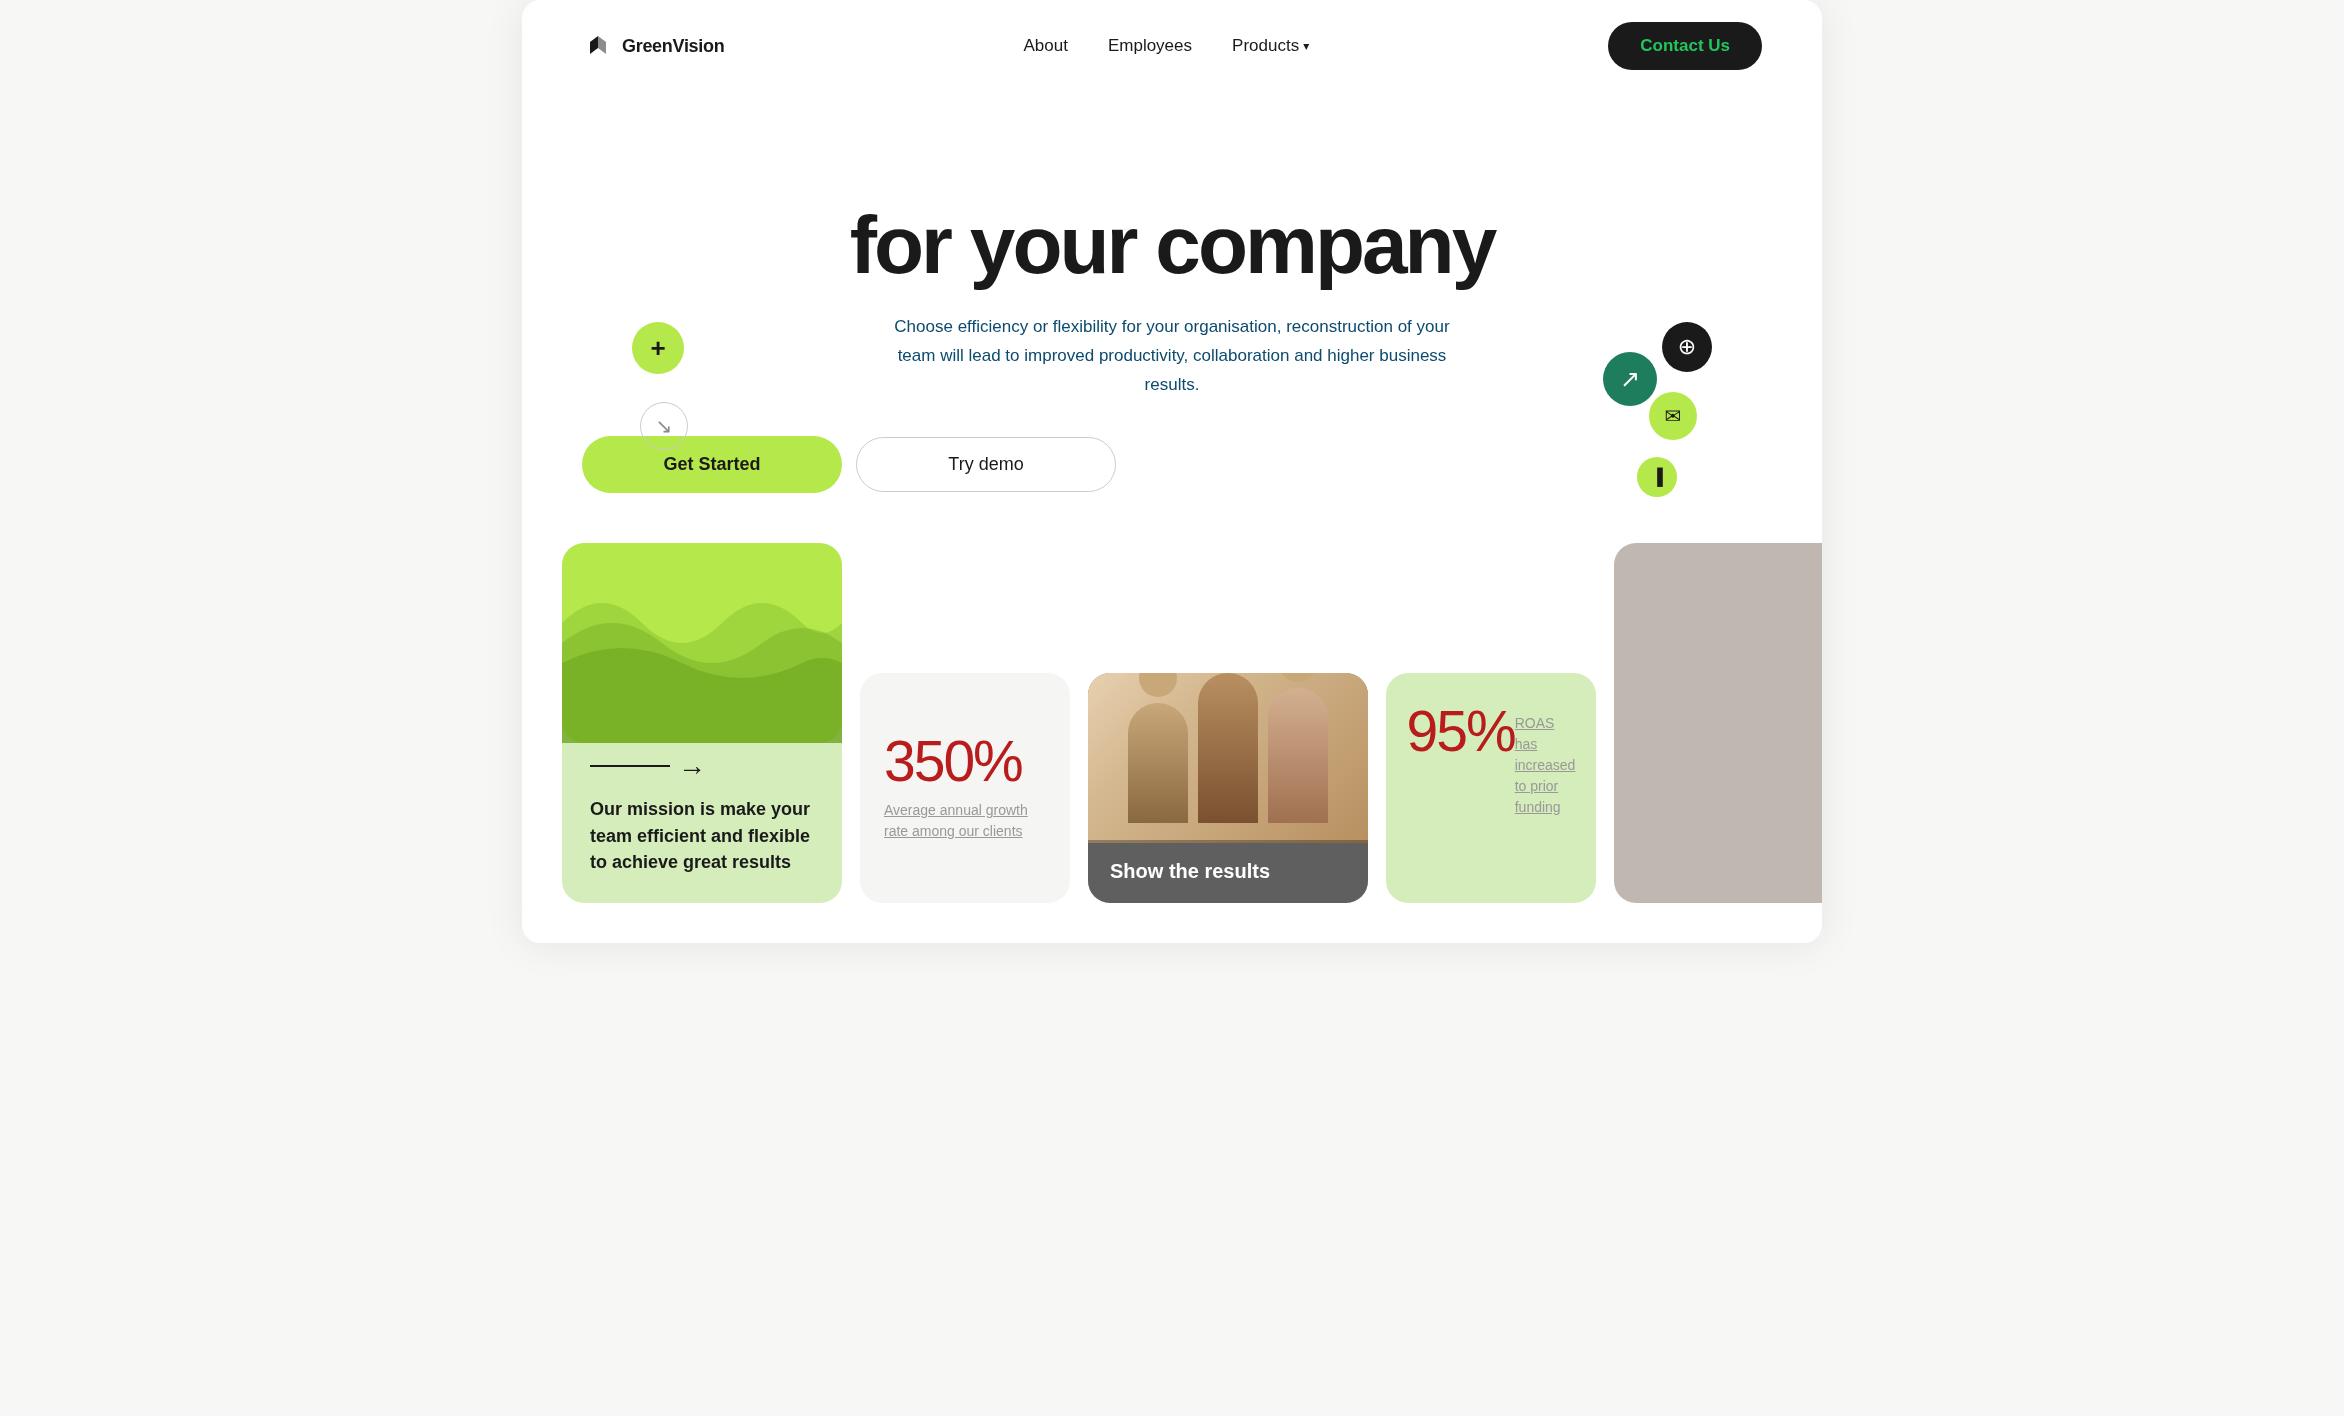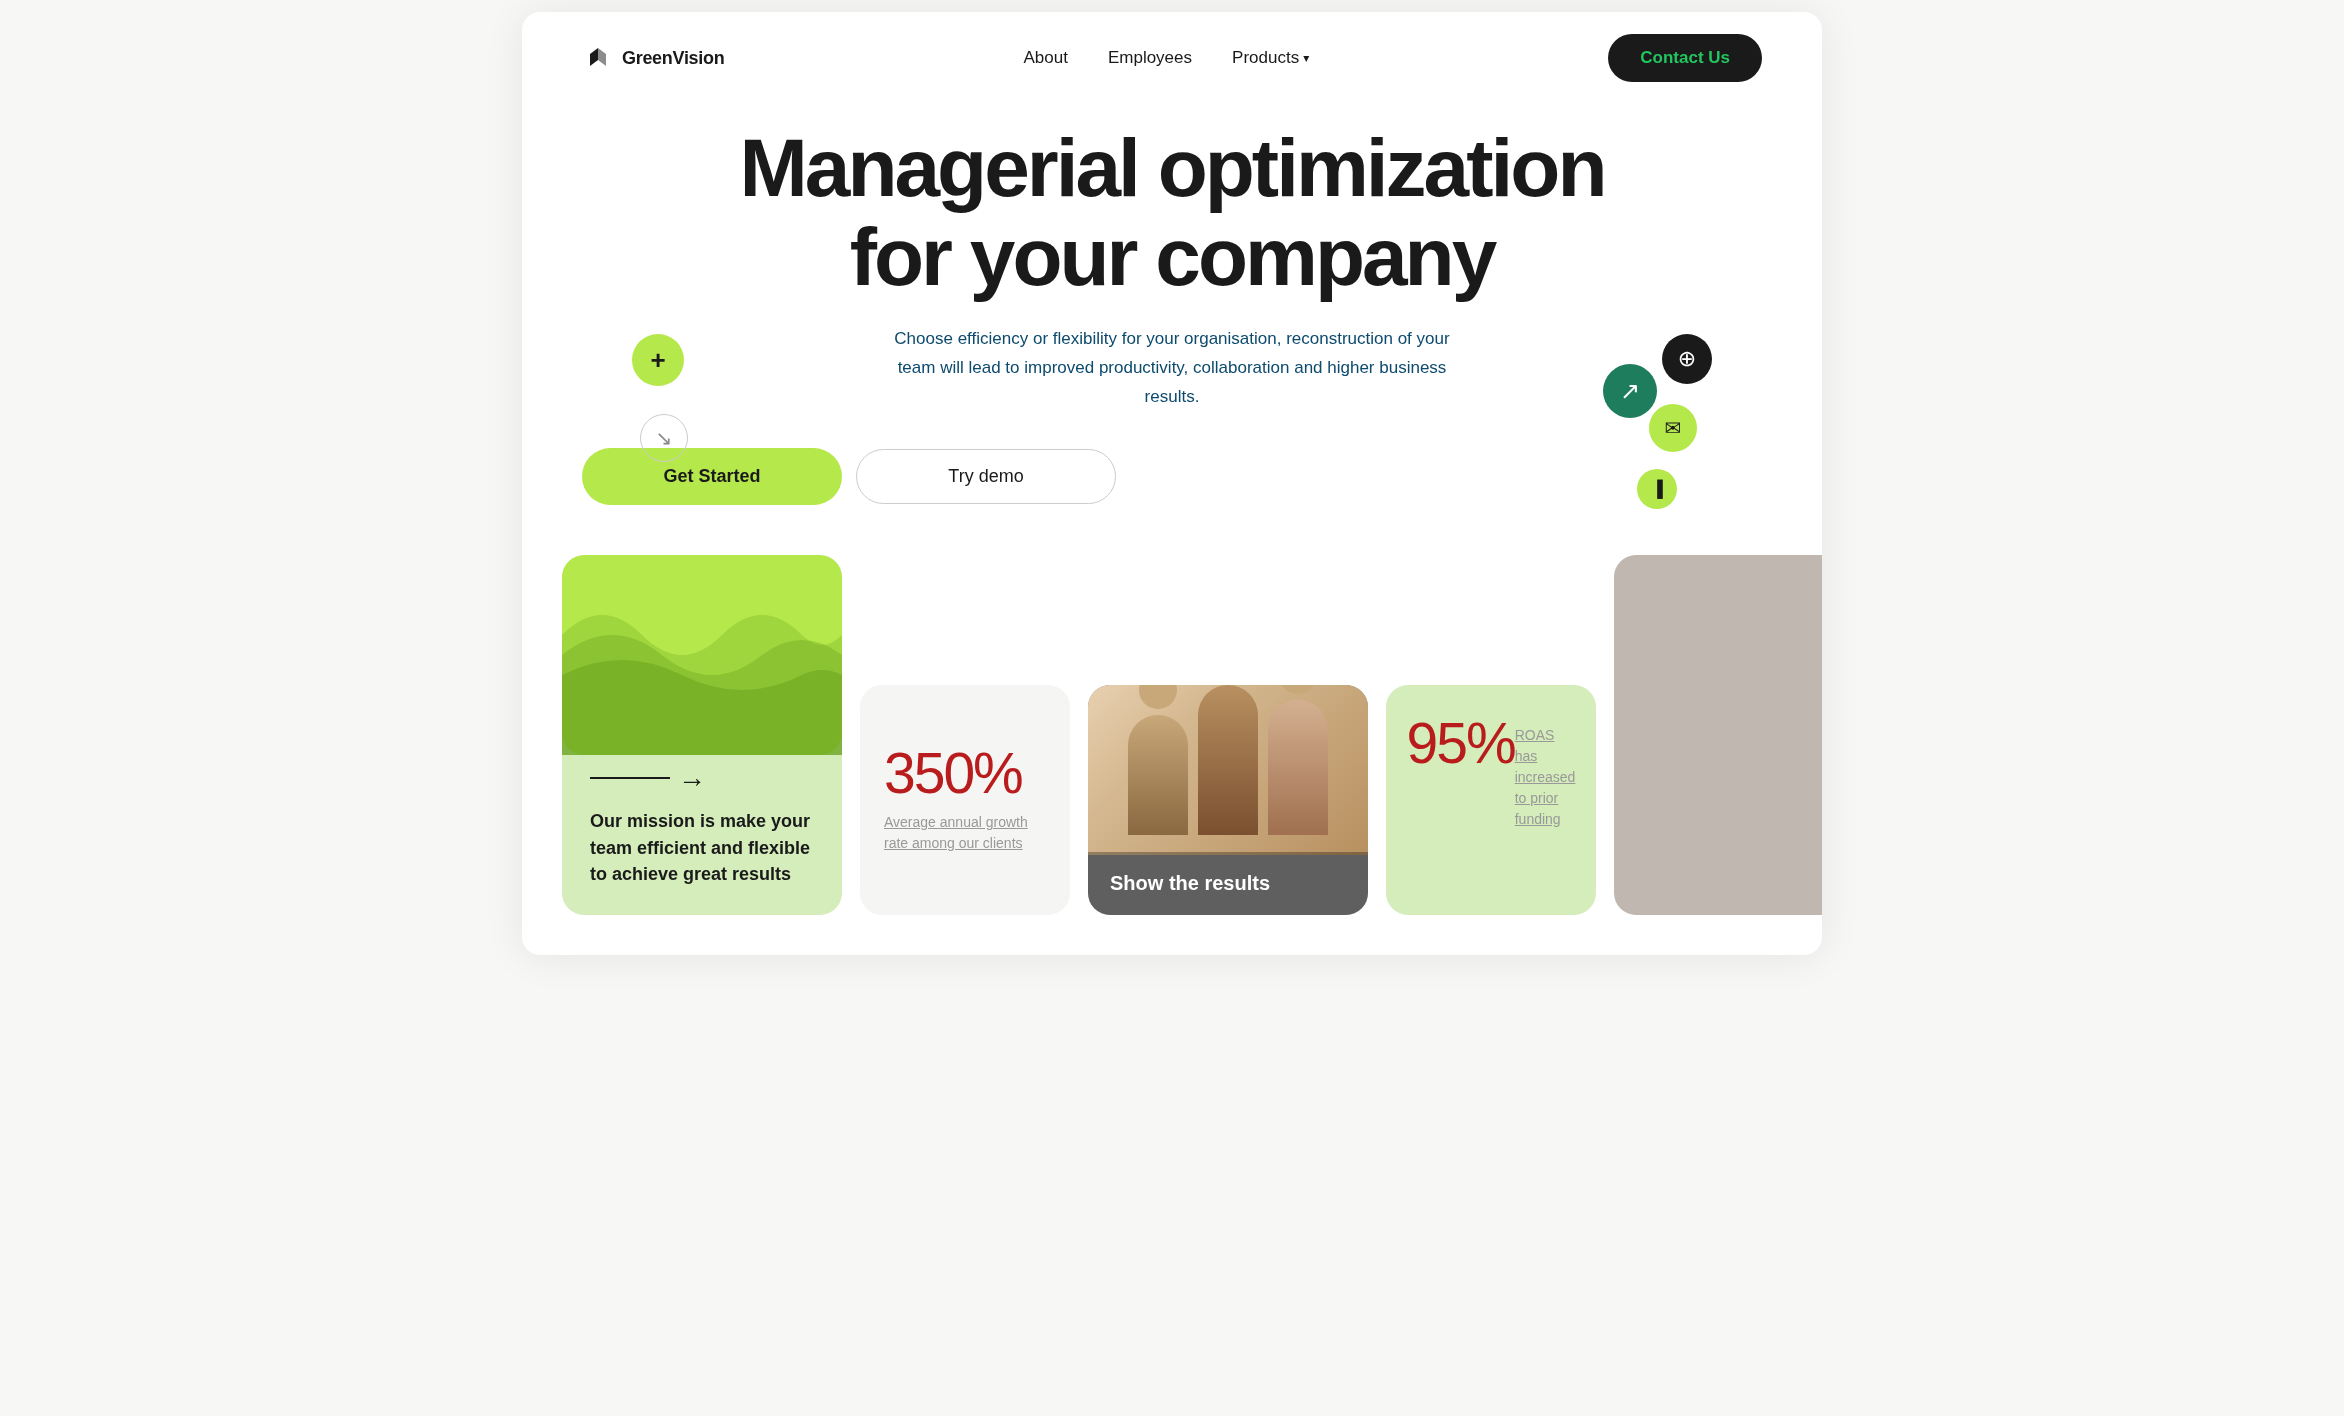--- a/index.html
+++ b/index.html
@@ -4,21 +4,21 @@
   <style>
     * { margin: 0; padding: 0; box-sizing: border-box; }
     body {
       font-family: -apple-system, BlinkMacSystemFont, 'Segoe UI', sans-serif;
       background: #f7f7f5;
       min-height: 100vh;
       overflow-x: hidden;
     }
     .page-wrapper {
       max-width: 1300px;
-      margin: 12px auto;
+      margin: 0 auto;
       background: #fff;
       border-radius: 18px;
       box-shadow: 0 2px 40px rgba(0,0,0,0.08);
       min-height: 860px;
       position: relative;
       overflow: hidden;
       padding-bottom: 40px;
     }
     
     .navbar {
@@ -364,21 +364,21 @@
 
     <div class="float-icon float-plus">+</div>
     <div class="float-icon float-arrow-circle">↘</div>
 
     <div class="float-icon float-dark-badge">⊕</div>
     <div class="float-icon float-green-chart">↗</div>
     <div class="float-icon float-green-mail">✉</div>
     <div class="float-icon float-mini-chart">▐</div>
 
     <h1 class="hero-title">
-      <span>Managerial optimization</span><br>
+      <br>
       <span>for your company</span>
     </h1>
     <p class="hero-subtitle">Choose efficiency or flexibility for your organisation, reconstruction of your team will lead to improved productivity, collaboration and higher business results.</p>
 
     <div class="hero-buttons">
       <button class="btn-get-started">Get Started</button>
       <button class="btn-try-demo">Try demo</button>
     </div>
   </section>
 

